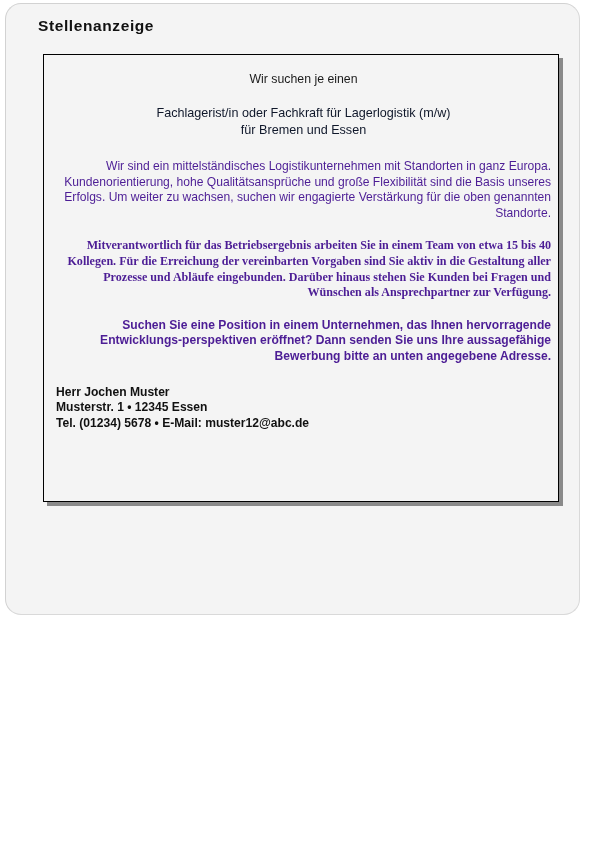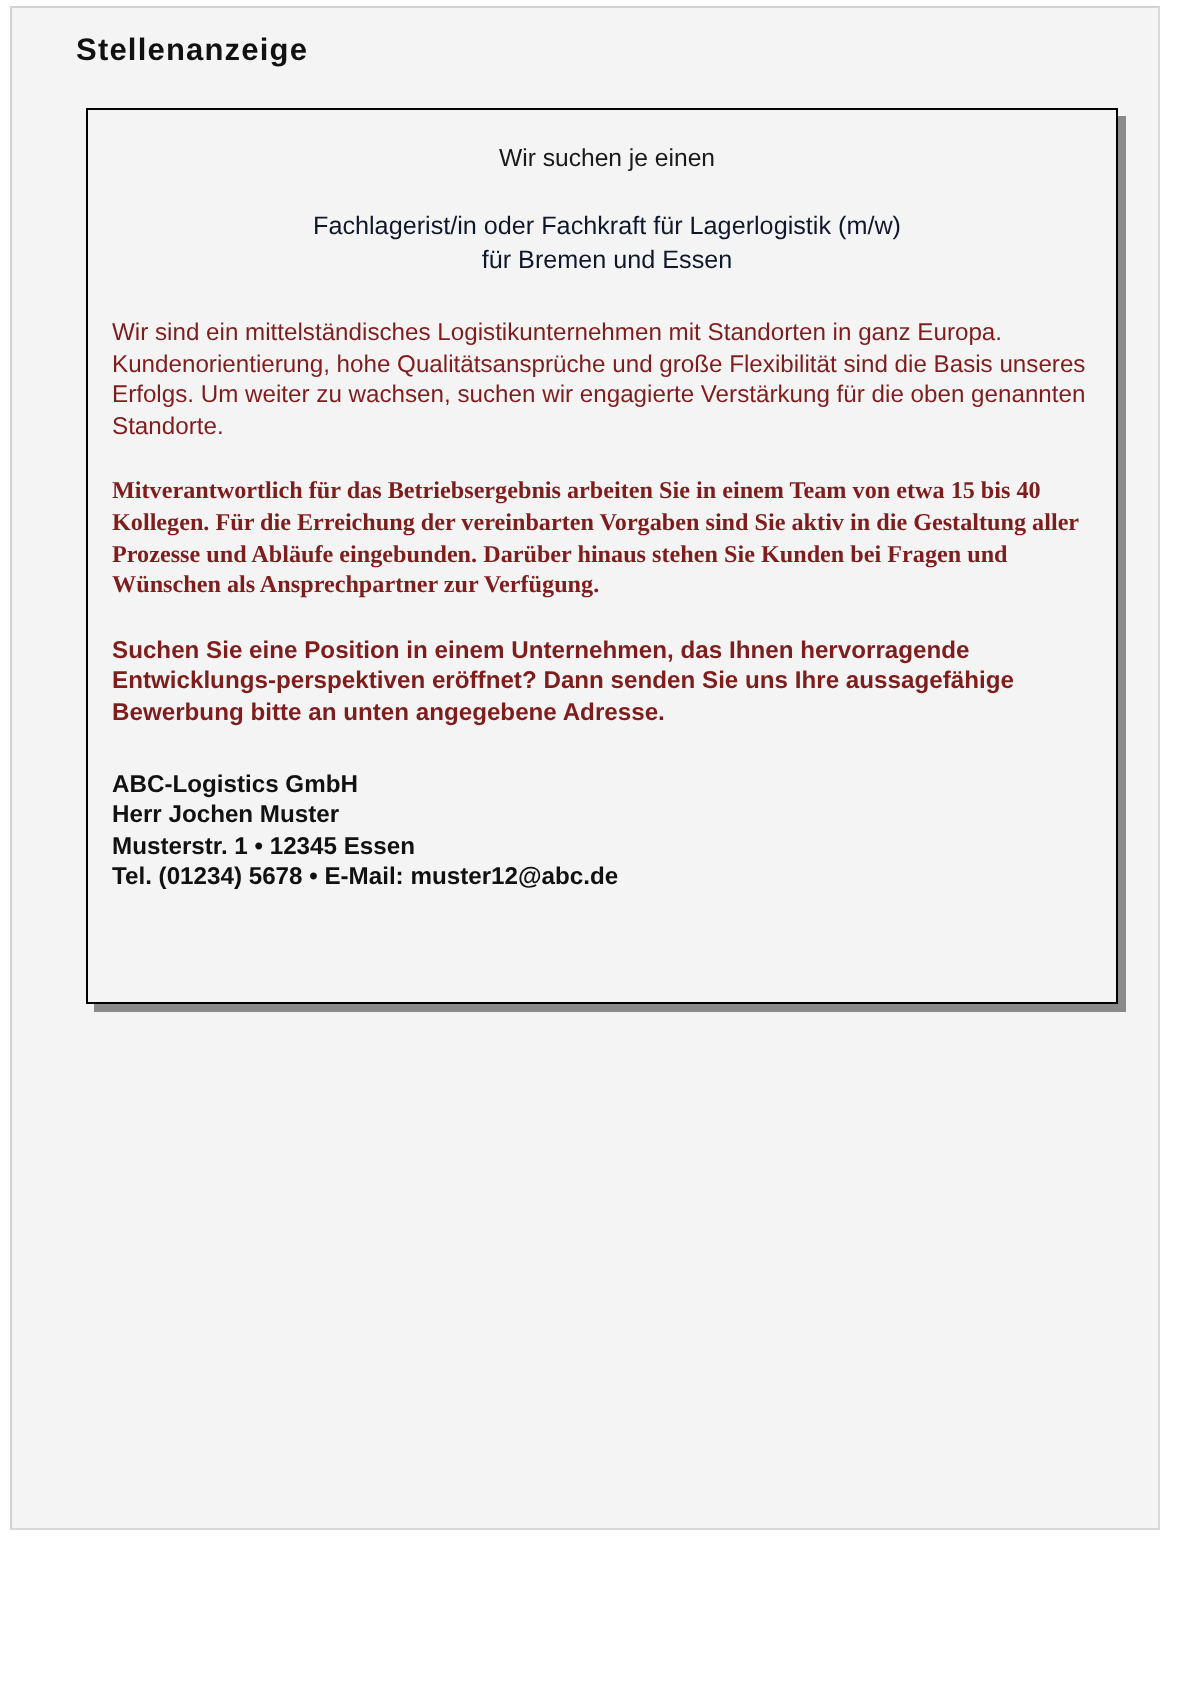--- a/index.html
+++ b/index.html
@@ -13,28 +13,29 @@
     font-family: "Liberation Sans", sans-serif;
     -webkit-font-smoothing: none;
   }
 
   
   .page-frame {
     position: absolute;
     left: 5px;
     top: 3px;
     width: 575px;
-    height: 762px;
+    height: 612px;
     background: #f4f4f4;
     border-top: 1px solid #d2d2d2;
     border-left: 1px solid #d2d2d2;
     border-right: 1px solid #d9d9d9;
     border-bottom: 1px solid #d9d9d9;
     box-sizing: border-box;
     overflow: hidden;
+    border-radius: 16px;
   }
 
   
   .page-title {
     position: absolute;
     left: 32px;
     top: 13px;
     font-size: 15.5px;
     font-weight: bold;
     letter-spacing: 0.6px;
@@ -75,24 +76,24 @@
   .job-title {
     font-size: 12.6px;
     font-weight: normal;
     color: #0f172a;
     margin: 18px 0 10px 0;
     line-height: 16.5px;
   }
 
   .para {
     font-size: 12.1px;
-    color: #7f1d1d;
+    color: #4c1d95;
     line-height: 15.6px;
     margin: 0;
-    text-align: left;
+    text-align: right;
   }
   .para.normal { font-weight: normal; margin-top: 21px; }
   .para.bold   { font-weight: bold;   margin-top: 17px; }
   .contact-block {
     font-size: 12.1px;
     font-weight: bold;
     color: #111111;
     line-height: 15.6px;
     margin-top: 20px;
     text-align: left;
@@ -129,21 +130,20 @@
 
     <p class="para normal">Wir sind ein mittelständisches Logistikunternehmen mit Standorten in ganz Europa. Kundenorientierung, hohe Qualitätsansprüche und große Flexibilität sind die Basis unseres Erfolgs. Um weiter zu wachsen, suchen wir engagierte Verstärkung für die oben genannten Standorte.</p>
 
     <p class="para bold" style="white-space: pre-line; font-family: Liberation Serif, serif;">Mitverantwortlich für das Betriebsergebnis arbeiten Sie in einem Team von etwa 15 bis 40
 Kollegen. Für die Erreichung der vereinbarten Vorgaben sind Sie aktiv in die Gestaltung aller Prozesse und Abläufe eingebunden. Darüber hinaus stehen Sie Kunden bei Fragen und Wünschen als Ansprechpartner zur Verfügung.</p>
 
 
     <p class="para bold">Suchen Sie eine Position in einem Unternehmen, das Ihnen hervorragende Entwicklungs-perspektiven eröffnet? Dann senden Sie uns Ihre aussagefähige Bewerbung bitte an unten angegebene Adresse.</p>
 
     <div class="contact-block">
-      <div>ABC-Logistics GmbH</div>
       <div>Herr Jochen Muster</div>
       <div>Musterstr. 1 • 12345 Essen</div>
       <div>Tel. (01234) 5678 • E-Mail: muster12@abc.de</div>
     </div>
 
   </div>
 
   <div class="watermark">blog</div>
 
 </div>

